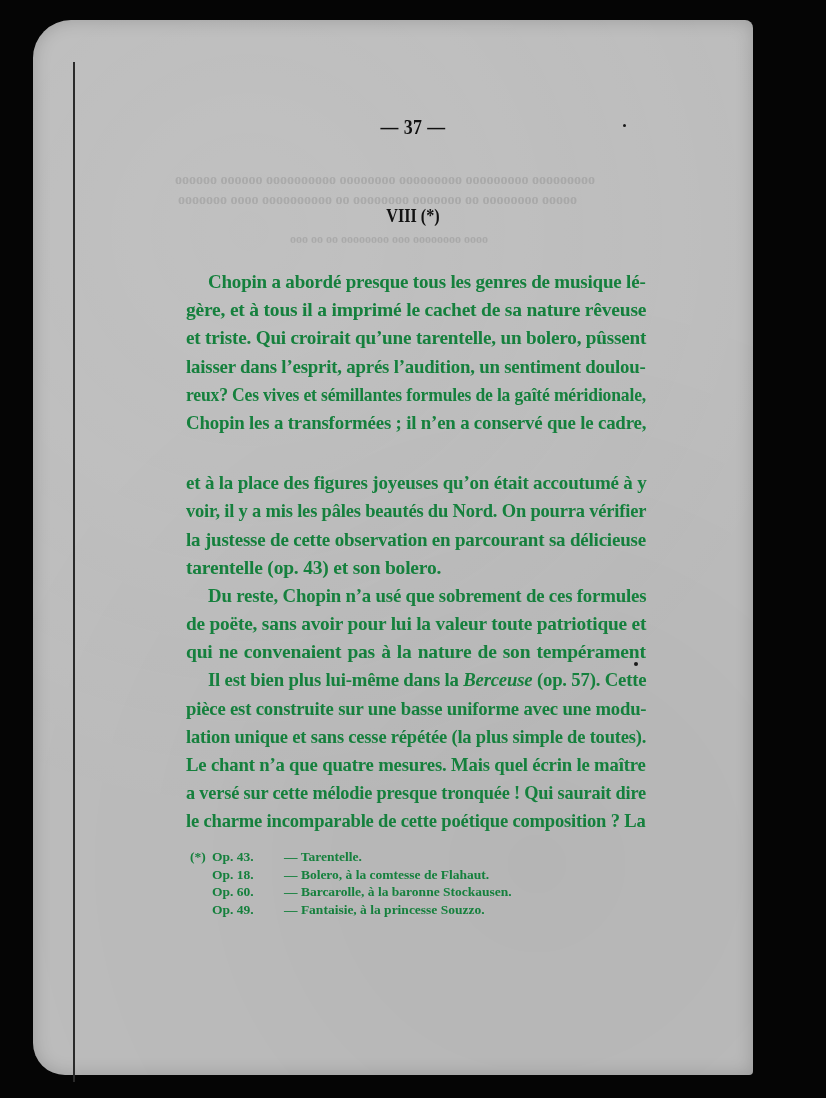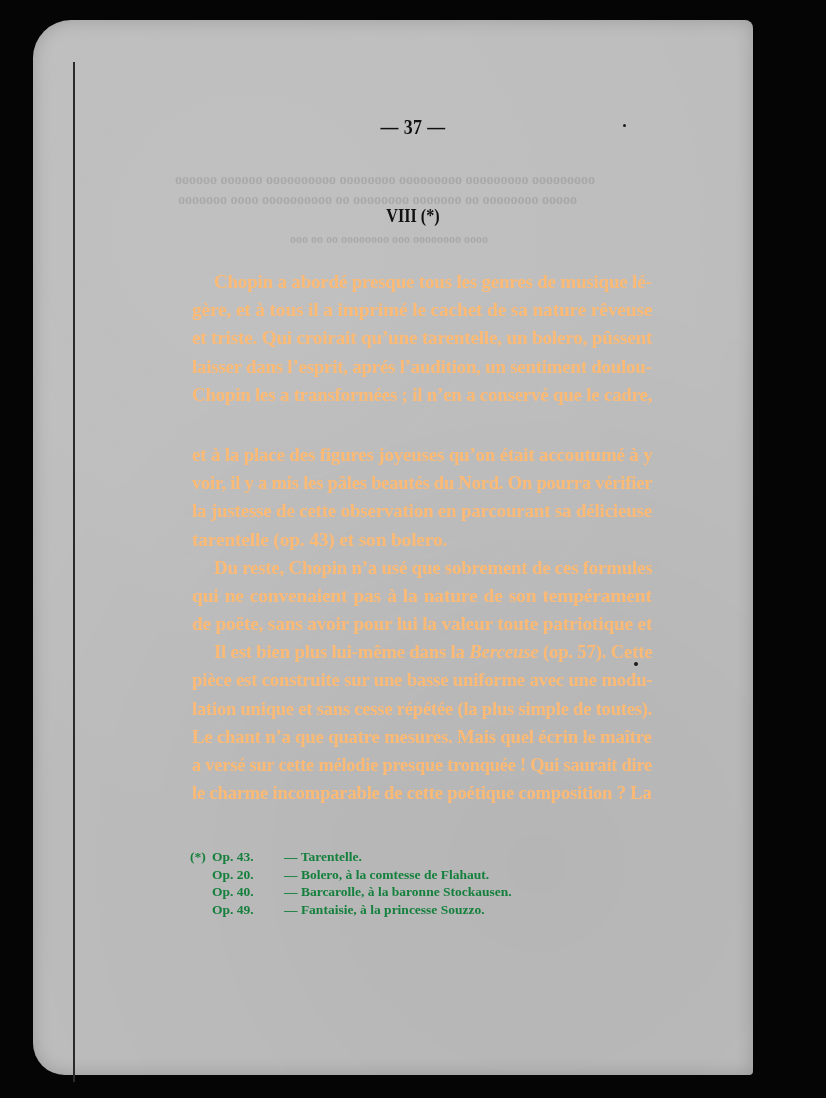--- a/index.html
+++ b/index.html
@@ -34,22 +34,22 @@
     position: absolute; left: 0; width: 826px; top: 115px; text-align: center;
     font-weight: bold; font-size: 21px; color: #111; letter-spacing: 0.5px;
     transform: scaleX(0.85);
   }
   .section-title {
     position: absolute; left: 0; width: 826px; top: 205px; text-align: center;
     font-weight: bold; font-size: 19px; color: #111;
     transform: scaleX(0.85);
   }
   .body-text {
-    position: absolute; left: 192px; top: 268px; width: 460px;
-    font-weight: bold; font-size: 19.5px; line-height: 28.2px; color: #fdba74;
+    position: absolute; left: 186px; top: 268px; width: 460px;
+    font-weight: bold; font-size: 19.5px; line-height: 28.2px; color: #15803d;
     text-align: justify; letter-spacing: -0.2px;
   }
   .line { display: block; text-align: justify; text-align-last: justify; white-space: nowrap; height: 28.2px; overflow: visible; }
   .line.last { text-align-last: left; }
   .line.indent { padding-left: 22px; }
   .line > span { display: inline; }
   .body-text .squeeze { display: inline-block; transform-origin: left; }
   em { font-style: italic; }
   .footnotes {
     position: absolute; left: 190px; top: 848px;
@@ -73,42 +73,43 @@
 
 <div class="page-number">— 37 —</div>
 <div class="section-title">VIII (*)</div>
 
 <div class="body-text" id="body-text">
     <div>
       <span class="line indent" style="display: block; text-align-last: left; width: 460px;"><span class="squeeze" style="transform: scaleX(0.973333);">Chopin a abordé presque tous les genres de musique lé-</span></span>
       <span class="line" style="display: block; text-align-last: left; width: 460px;"><span class="squeeze" style="word-spacing: 0px;">gère, et à tous il a imprimé le cachet de sa nature rêveuse</span></span>
       <span class="line" style="display: block; text-align-last: left; width: 460px;"><span class="squeeze" style="transform: scaleX(0.982906);">et triste. Qui croirait qu’une tarentelle, un bolero, pûssent</span></span>
       <span class="line" style="display: block; text-align-last: left; width: 460px;"><span class="squeeze" style="transform: scaleX(0.964361);">laisser dans l’esprit, aprés l’audition, un sentiment doulou-</span></span>
+      <span class="line" style="display: block; text-align-last: left; width: 460px;"><span class="squeeze" style="transform: scaleX(0.901961);">reux? Ces vives et sémillantes formules de la gaîté méridionale,</span></span>
       <span class="line" style="display: block; text-align-last: left; width: 460px;"><span class="squeeze" style="transform: scaleX(0.966387);">Chopin les a transformées ; il n’en a conservé que le cadre,</span></span>
       <span class="line" style="display: block; text-align-last: left; width: 460px; margin-top: 32px;"><span class="squeeze" style="transform: scaleX(0.972516);">et à la place des figures joyeuses qu’on était accoutumé à y</span></span>
       <span class="line" style="display: block; text-align-last: left; width: 460px;"><span class="squeeze" style="transform: scaleX(0.948454);">voir, il y a mis les pâles beautés du Nord. On pourra vérifier</span></span>
       <span class="line" style="display: block; text-align-last: left; width: 460px;"><span class="squeeze" style="transform: scaleX(0.972516);">la justesse de cette observation en parcourant sa délicieuse</span></span>
       <span class="line last" style="display: block; text-align-last: left; width: 460px;"><span class="squeeze">tarentelle (op. 43) et son bolero.</span></span>
     </div>
     <div>
       <span class="line indent" style="display: block; text-align-last: left; width: 460px;"><span class="squeeze" style="transform: scaleX(0.964758);">Du reste, Chopin n’a usé que sobrement de ces formules</span></span>
+      <span class="line" style="display: block; text-align-last: left; width: 460px;"><span class="squeeze" style="transform: scaleX(0.991379);">de poëte, sans avoir pour lui la valeur toute patriotique et</span></span>
       <span class="line" style="display: block; text-align-last: left; width: 460px;"><span class="squeeze" style="word-spacing: 1.44444px;">qui ne convenaient pas à la nature de son tempérament</span></span>
-      <span class="line" style="display: block; text-align-last: left; width: 460px;"><span class="squeeze" style="transform: scaleX(0.991379);">de poëte, sans avoir pour lui la valeur toute patriotique et</span></span>
     </div>
     <div>
       <span class="line indent" style="display: block; text-align-last: left; width: 460px;"><span class="squeeze" style="transform: scaleX(0.960526);"><span>Il est bien plus lui-même dans la </span><em>Berceuse</em><span> (op. 57). Cette</span></span></span>
       <span class="line" style="display: block; text-align-last: left; width: 460px;"><span class="squeeze" style="transform: scaleX(0.958333);">pièce est construite sur une basse uniforme avec une modu-</span></span>
       <span class="line" style="display: block; text-align-last: left; width: 460px;"><span class="squeeze" style="transform: scaleX(0.948454);">lation unique et sans cesse répétée (la plus simple de toutes).</span></span>
       <span class="line" style="display: block; text-align-last: left; width: 460px;"><span class="squeeze" style="transform: scaleX(0.960334);">Le chant n’a que quatre mesures. Mais quel écrin le maître</span></span>
       <span class="line" style="display: block; text-align-last: left; width: 460px;"><span class="squeeze" style="transform: scaleX(0.938776);">a versé sur cette mélodie presque tronquée ! Qui saurait dire</span></span>
       <span class="line" style="display: block; text-align-last: left; width: 460px;"><span class="squeeze" style="transform: scaleX(0.952381);">le charme incomparable de cette poétique composition ? La</span></span>
     </div>
   </div>
 
 <div class="footnotes" id="footnotes">
     <div class="fn-row"><span class="fn-mark">(*)</span><span class="fn-op">Op. 43.</span><span>— Tarentelle.</span></div>
-    <div class="fn-row"><span class="fn-mark"></span><span class="fn-op">Op. 20.</span><span>— Bolero, à la comtesse de Flahaut.</span></div>
-    <div class="fn-row"><span class="fn-mark"></span><span class="fn-op">Op. 40.</span><span>— Barcarolle, à la baronne Stockausen.</span></div>
+    <div class="fn-row"><span class="fn-mark"></span><span class="fn-op">Op. 18.</span><span>— Bolero, à la comtesse de Flahaut.</span></div>
+    <div class="fn-row"><span class="fn-mark"></span><span class="fn-op">Op. 60.</span><span>— Barcarolle, à la baronne Stockausen.</span></div>
     <div class="fn-row"><span class="fn-mark"></span><span class="fn-op">Op. 49.</span><span>— Fantaisie, à la princesse Souzzo.</span></div>
   </div>
 
 <div class="speck" style="left:623px;top:124px;width:3px;height:3px;"></div>
 <div class="speck" style="left:634px;top:662px;width:4px;height:4px;"></div>
 
 </body></html>

